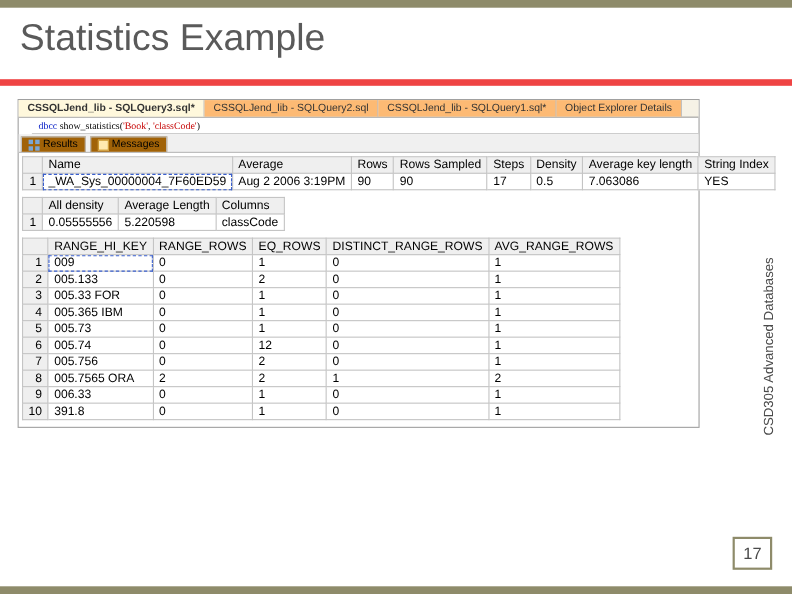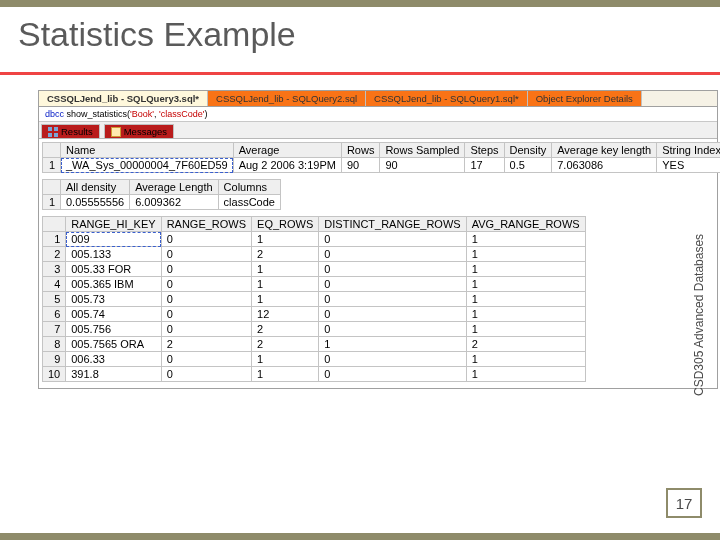--- a/index.html
+++ b/index.html
@@ -16,73 +16,74 @@
     background: #8e8b6a;
     height: 7px;
     width: 100%;
   }
   .title {
     font-family: "Calibri Light", "Segoe UI Light", sans-serif;
     font-size: 34px;
     color: #5a5a5a;
     padding: 8px 18px 18px 18px;
     font-weight: 300;
-    border-bottom: 3px solid #ef4444;
+    border-bottom: 6px solid #ef4444;
   }
   .shot {
     position: absolute;
-    left: 38px;
+    left: 16px;
     top: 90px;
-    width: 680px;
+    width: 620px;
     font-size: 9.5px;
     color: #000;
     background: #fff;
     border: 1px solid #a0a0a0;
   }
   
   .filetabs {
     display: flex;
     background: #f6f2e6;
     border-bottom: 1px solid #a0a0a0;
   }
   .filetab {
     padding: 2px 8px;
     border-right: 1px solid #c0c0c0;
     white-space: nowrap;
-    background: #f97316;
+    background: #fdba74;
     color: #333;
   }
   .filetab.active {
     background: #fff8dc;
     font-weight: bold;
   }
   
   .query {
     padding: 2px 6px;
-    font-family: Liberation Sans, sans-serif;
+    font-family: Liberation Serif, serif;
     font-size: 9px;
     border-bottom: 1px solid #c8c8c8;
     white-space: pre;
+    margin-left: 12px;
   }
   .kw { color: #0018c5; }
   .str { color: #c50000; }
   
   .restabs {
     display: flex;
     background: #f0f0f0;
     border-bottom: 1px solid #b8b8b8;
     gap: 4px;
     padding: 2px 2px 0 2px;
   }
   .restab {
     display: flex;
     align-items: center;
     gap: 3px;
     padding: 1px 6px;
-    background: #b91c1c;
+    background: #a16207;
     border: 1px solid #c0c0c0;
     border-bottom: none;
   }
   .gridicon {
     width: 10px; height: 10px; display: inline-block;
     background:
       linear-gradient(#7aa6d6,#7aa6d6) 0 0/4px 4px no-repeat,
       linear-gradient(#7aa6d6,#7aa6d6) 6px 0/4px 4px no-repeat,
       linear-gradient(#7aa6d6,#7aa6d6) 0 6px/4px 4px no-repeat,
       linear-gradient(#7aa6d6,#7aa6d6) 6px 6px/4px 4px no-repeat;
@@ -217,21 +218,21 @@
           <th></th>
           <th>All density</th>
           <th>Average Length</th>
           <th>Columns</th>
         </tr>
       </thead>
     <tbody id="g2b">
         <tr>
           <td class="rownum">1</td>
           <td>0.05555556</td>
-          <td>6.009362</td>
+          <td>5.220598</td>
           <td>classCode</td>
         </tr>
       </tbody>
   </table>
 
   <table class="grid">
     <thead>
         <tr id="g3h">
           <th></th>
           <th>RANGE_HI_KEY</th>

